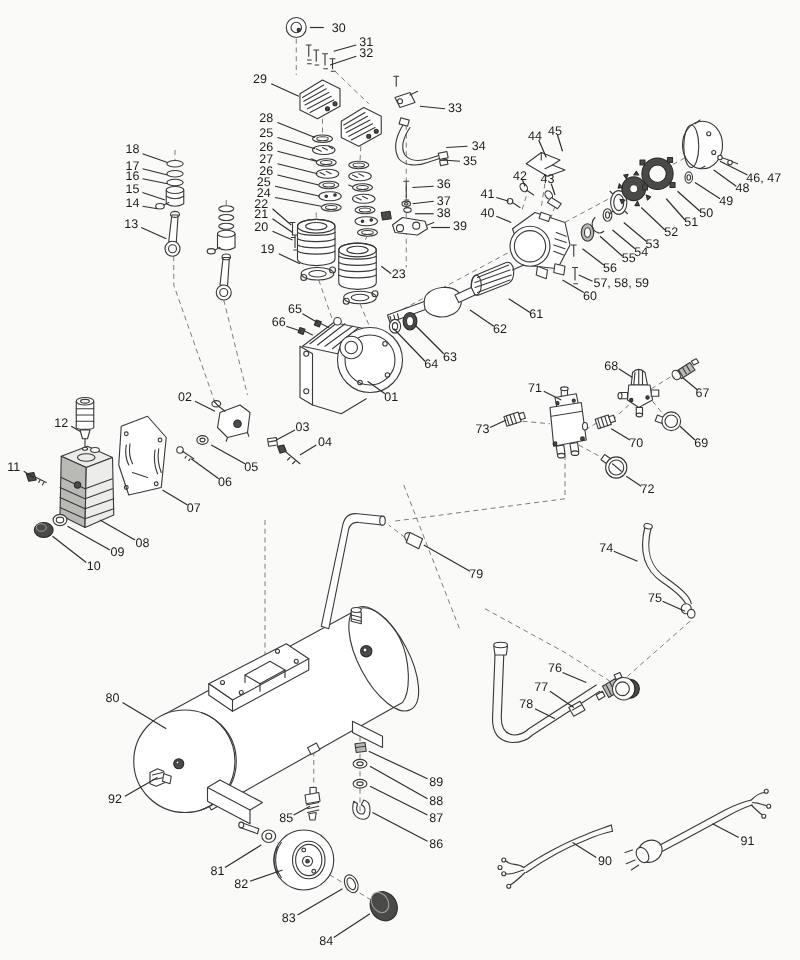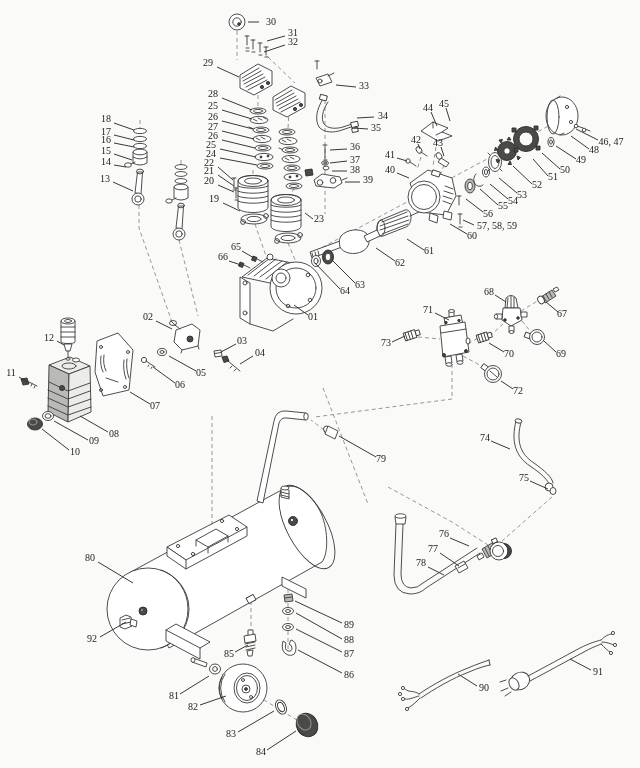--- a/index.html
+++ b/index.html
@@ -1,17 +1,17 @@
 <!DOCTYPE html>
 <html><head>
 <meta charset="utf-8">
 <style>
   html,body{margin:0;padding:0;background:#fafaf8;}
   .stage{width:640px;height:768px;position:relative;background:#fafaf8;overflow:hidden;
-         font-family:Liberation Serif, serif;}
+         font-family:Liberation Sans, sans-serif;}
   svg{display:block}
   .ln{fill:none;stroke:#3a3a3a;stroke-width:.9;stroke-linecap:round;stroke-linejoin:round}
   .wh{fill:#ffffff;stroke:#3a3a3a;stroke-width:.9;stroke-linejoin:round}
   .lt{fill:#ececea;stroke:#3a3a3a;stroke-width:.9;stroke-linejoin:round}
   .md{fill:#b9b9b6;stroke:#3a3a3a;stroke-width:.9;stroke-linejoin:round}
   .dk{fill:#4a4a48;stroke:#2c2c2c;stroke-width:.9;stroke-linejoin:round}
   .dash{fill:none;stroke:#7d7d7a;stroke-width:.8;stroke-dasharray:4 3}
   .leader{stroke:#2e2e2e;stroke-width:.95}
   text.plbl{fill:#1c1c1c}
 </style>

